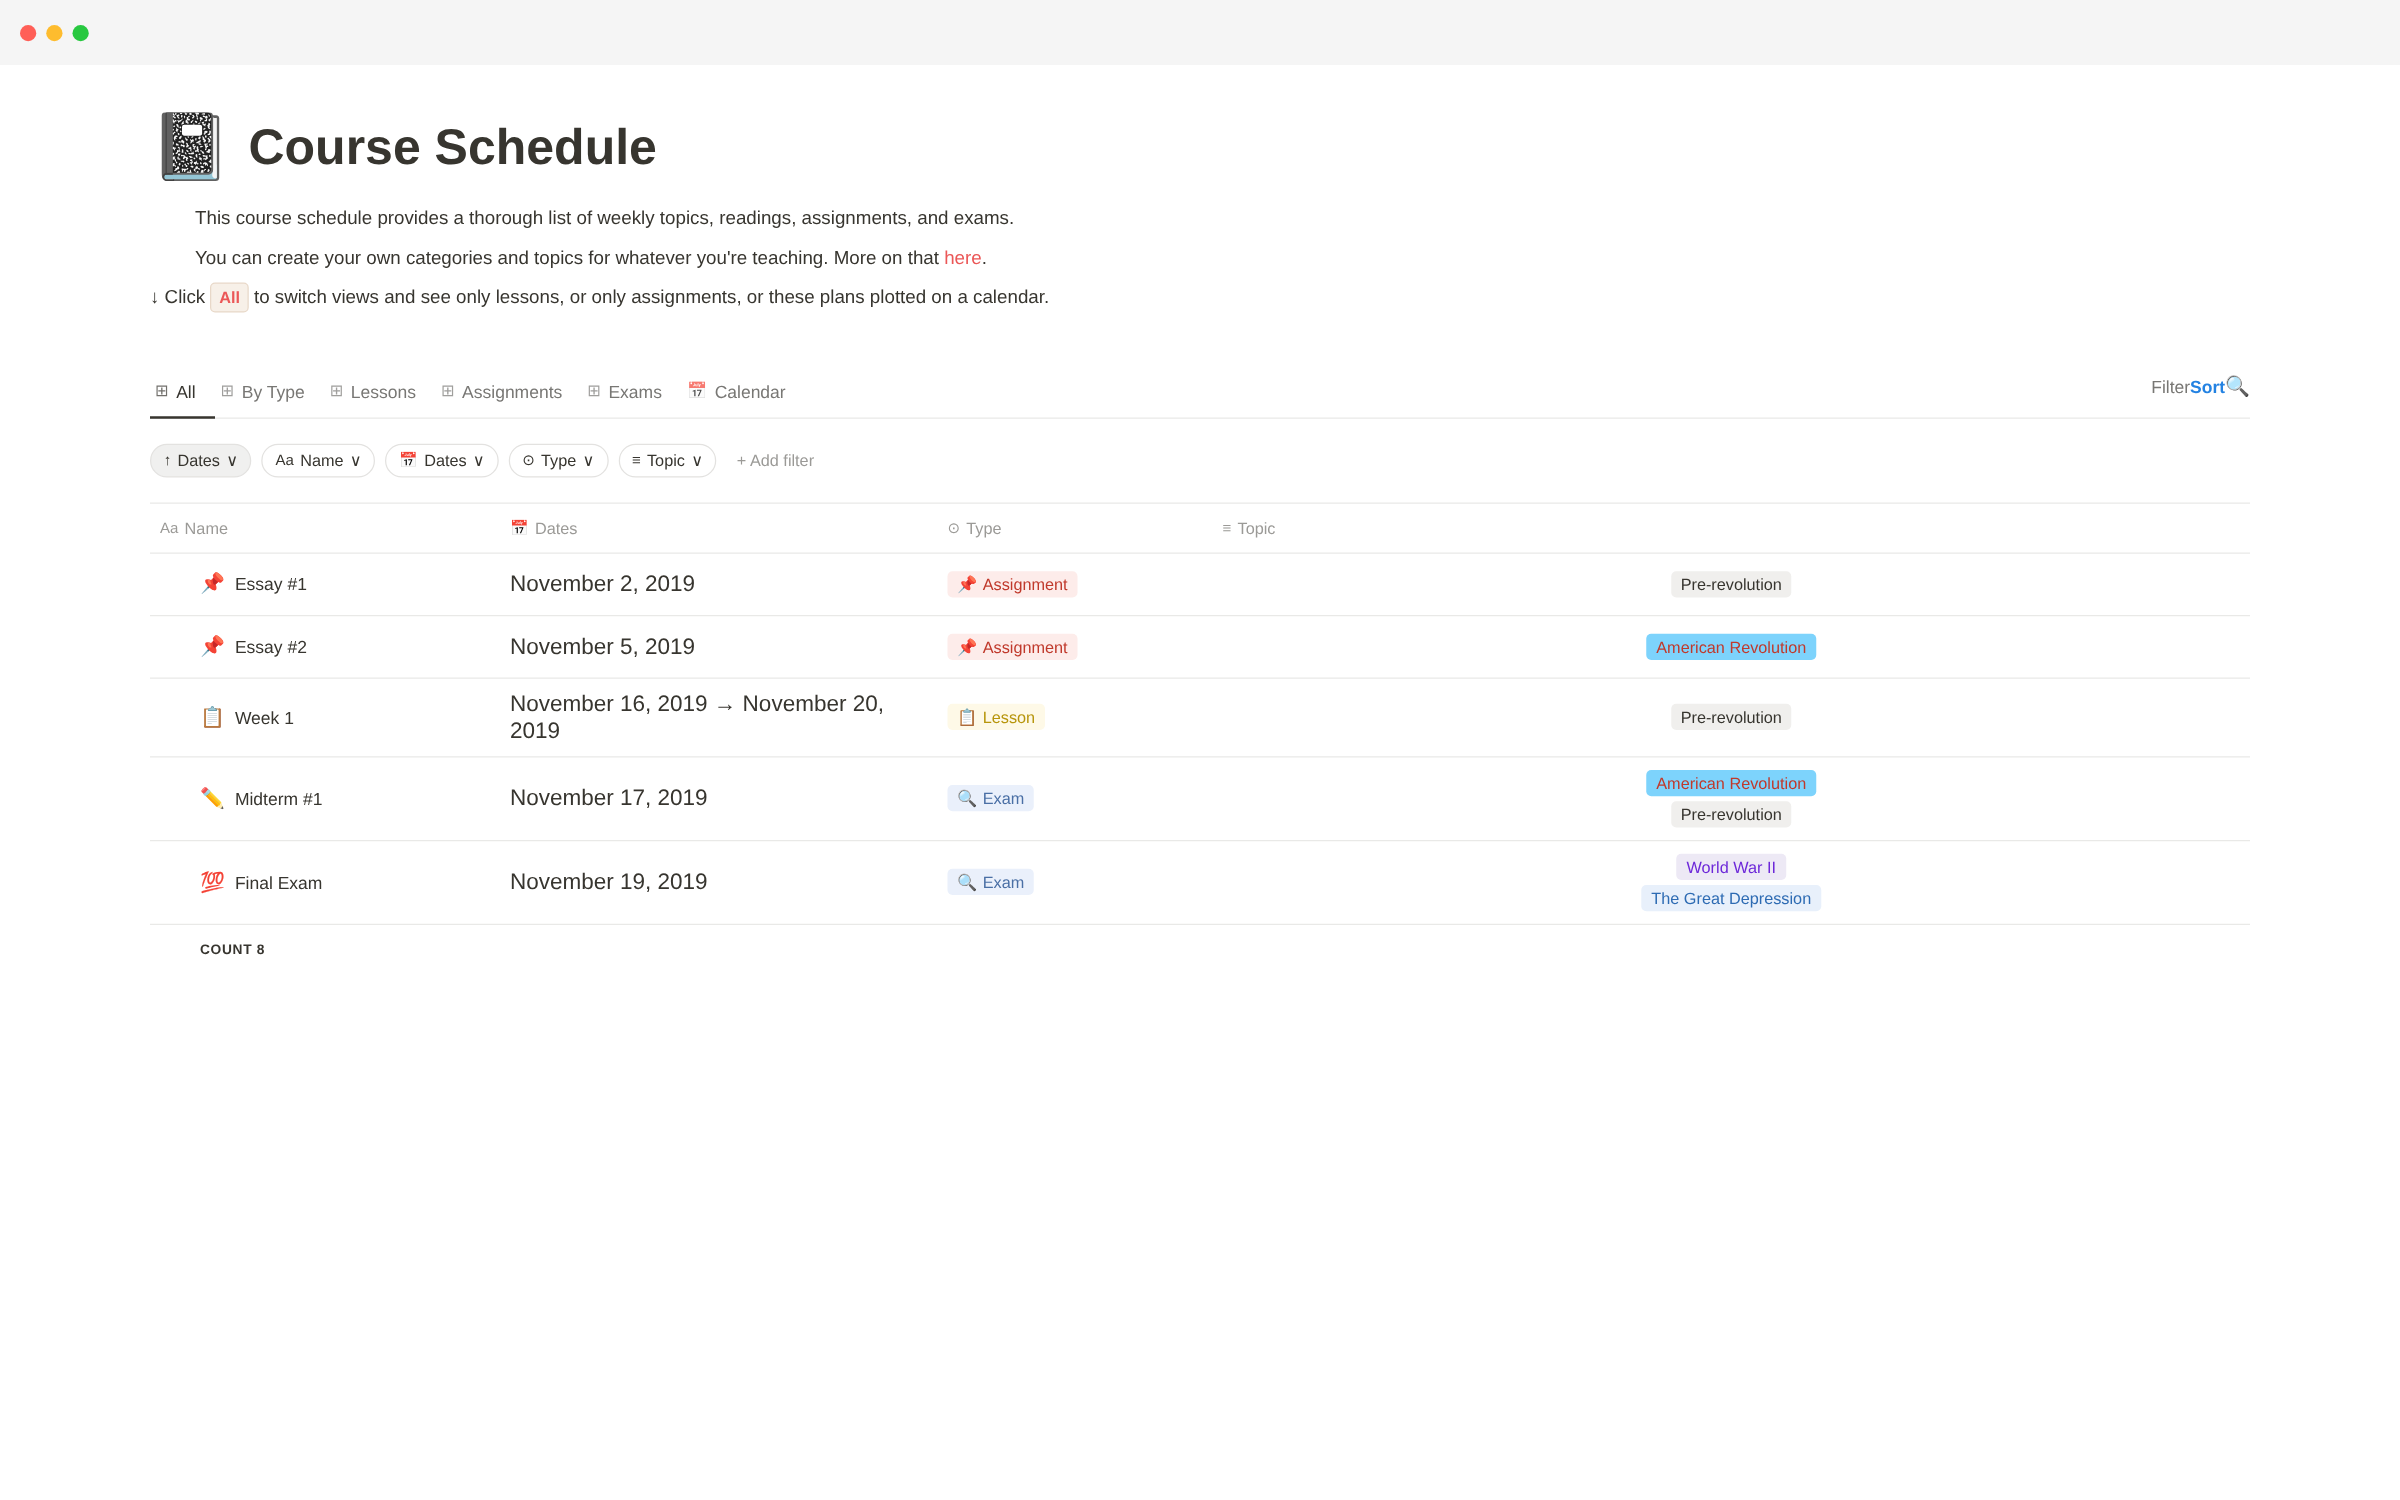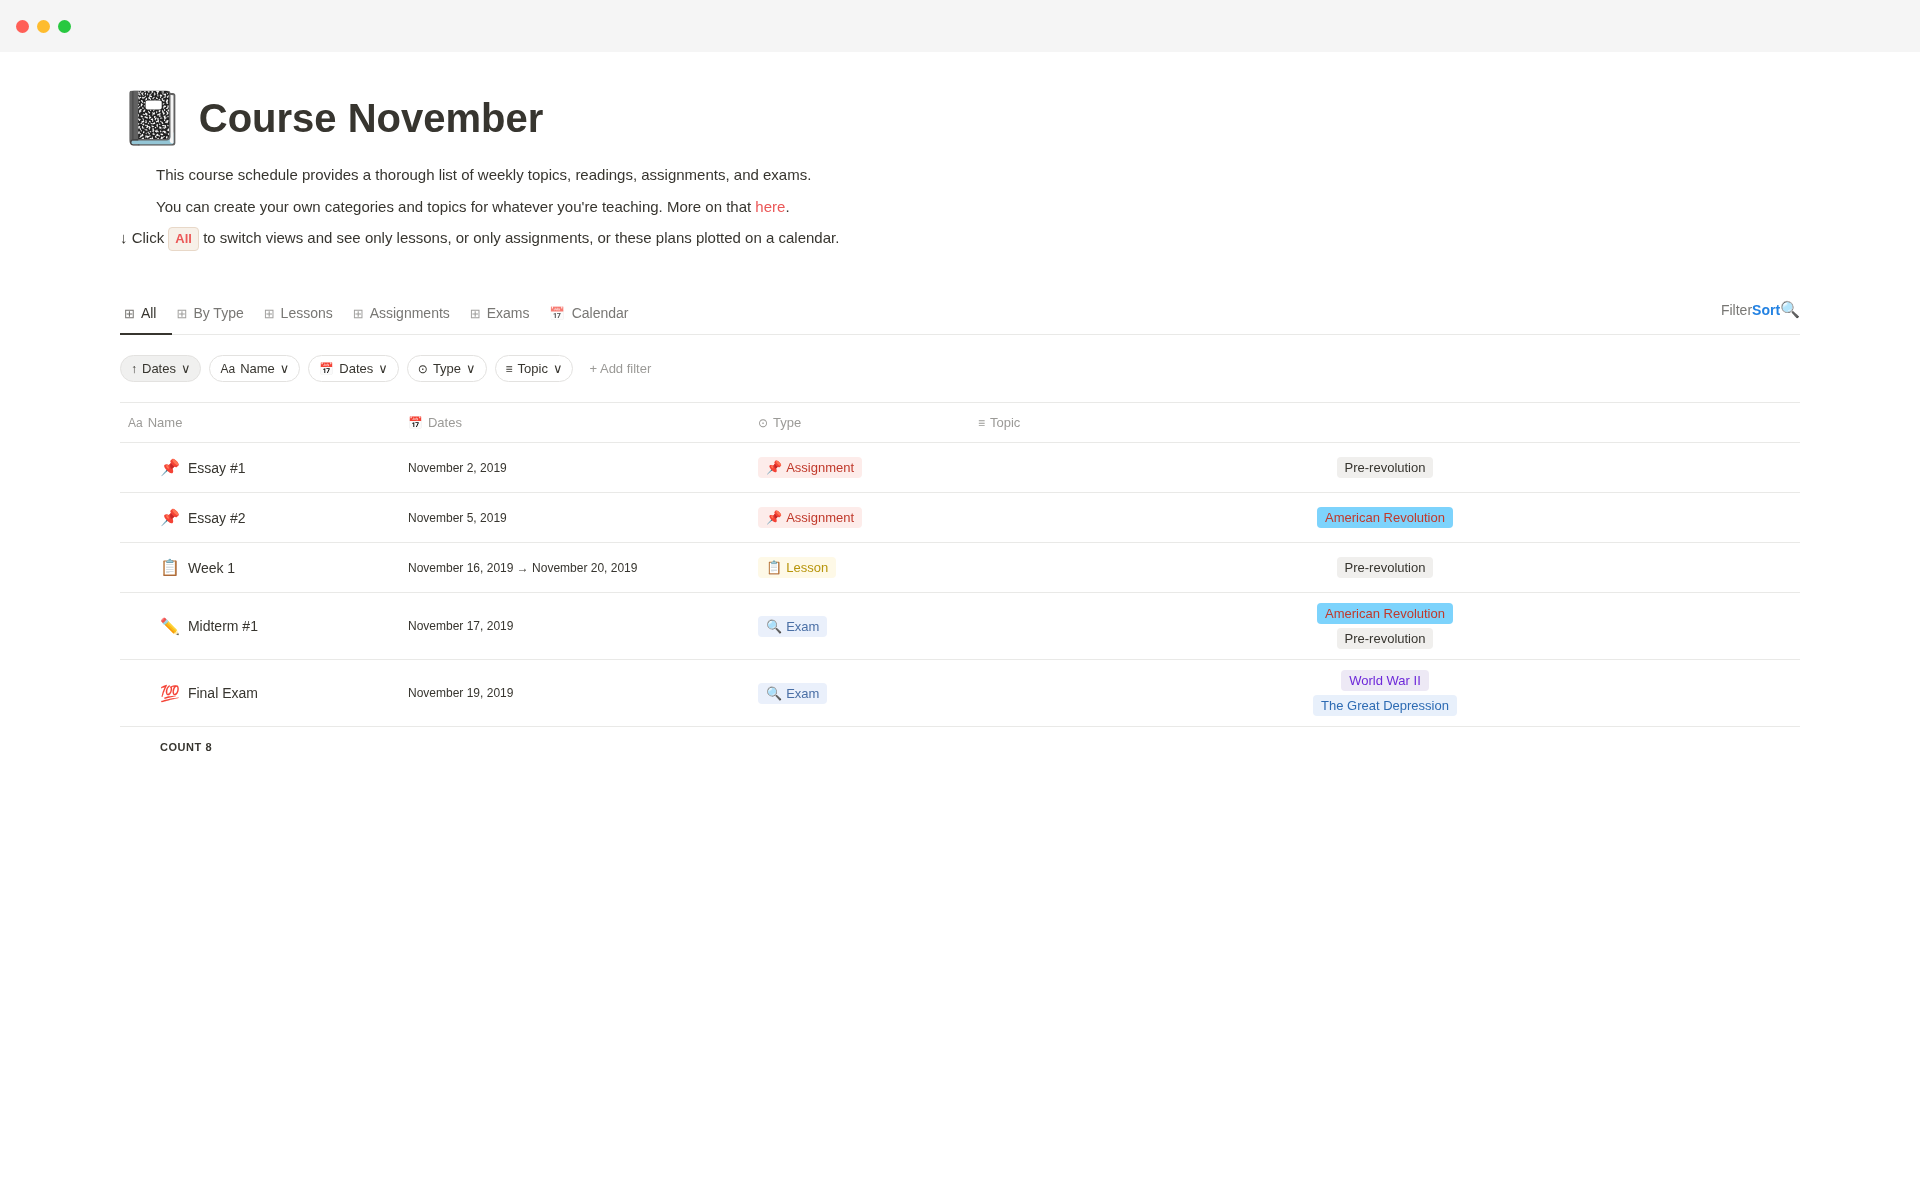--- a/index.html
+++ b/index.html
@@ -208,21 +208,21 @@
       align-items: center;
       gap: 8px;
       font-weight: 500;
       color: #37352f;
       padding-left: 40px;
     }
     .row-icon { font-size: 16px; }
 
     .cell-date {
       color: #37352f;
-      font-size: 12px;
+      font-size: 18px;
       align-items: center;
     }
 
     .cell-type {
       align-items: center;
       flex-wrap: wrap;
       gap: 4px;
     }
 
     .cell-topic {
@@ -296,21 +296,21 @@
 <div class="titlebar">
   <div class="traffic-light tl-red"></div>
   <div class="traffic-light tl-yellow"></div>
   <div class="traffic-light tl-green"></div>
 </div>
 
 <div class="content">
 
   <div class="page-header">
     <span class="page-icon">📓</span>
-    <h1 class="page-title">Course November</h1>
+    <h1 class="page-title">Course Schedule</h1>
   </div>
 
   <p class="description">This course schedule provides a thorough list of weekly topics, readings, assignments, and exams.</p>
   <p class="description">
     <span>You can create your own categories and topics for whatever you're teaching. More on that</span>
     <a href="#">here</a><span>.</span>
   </p>
   <p class="click-hint">
     <span>↓ Click</span>
     <span class="all-badge">All</span>

